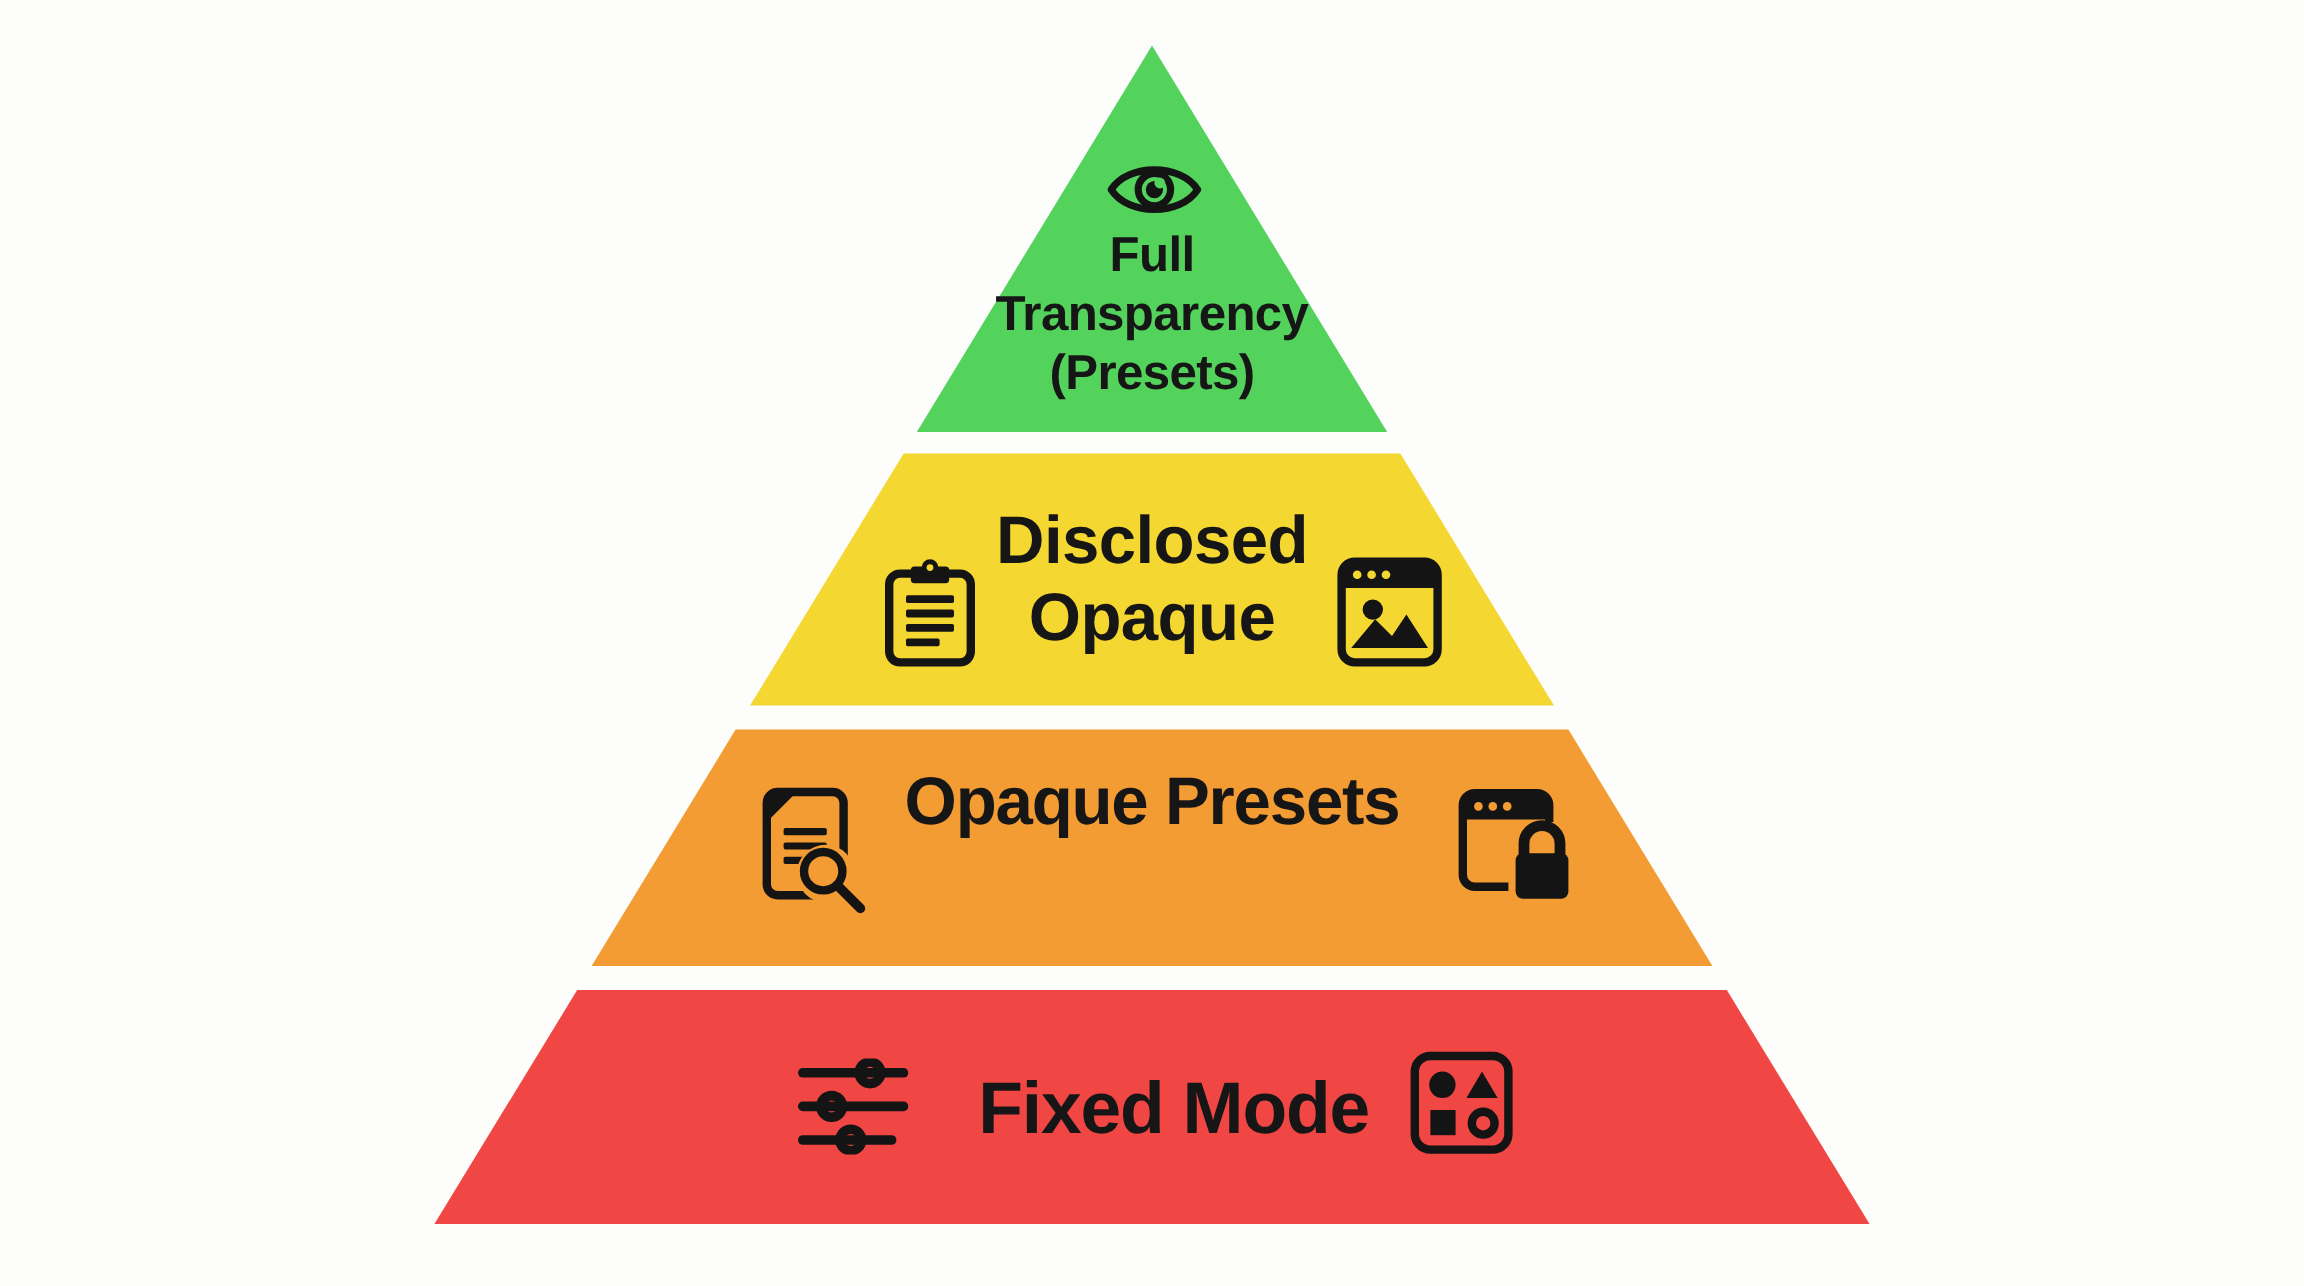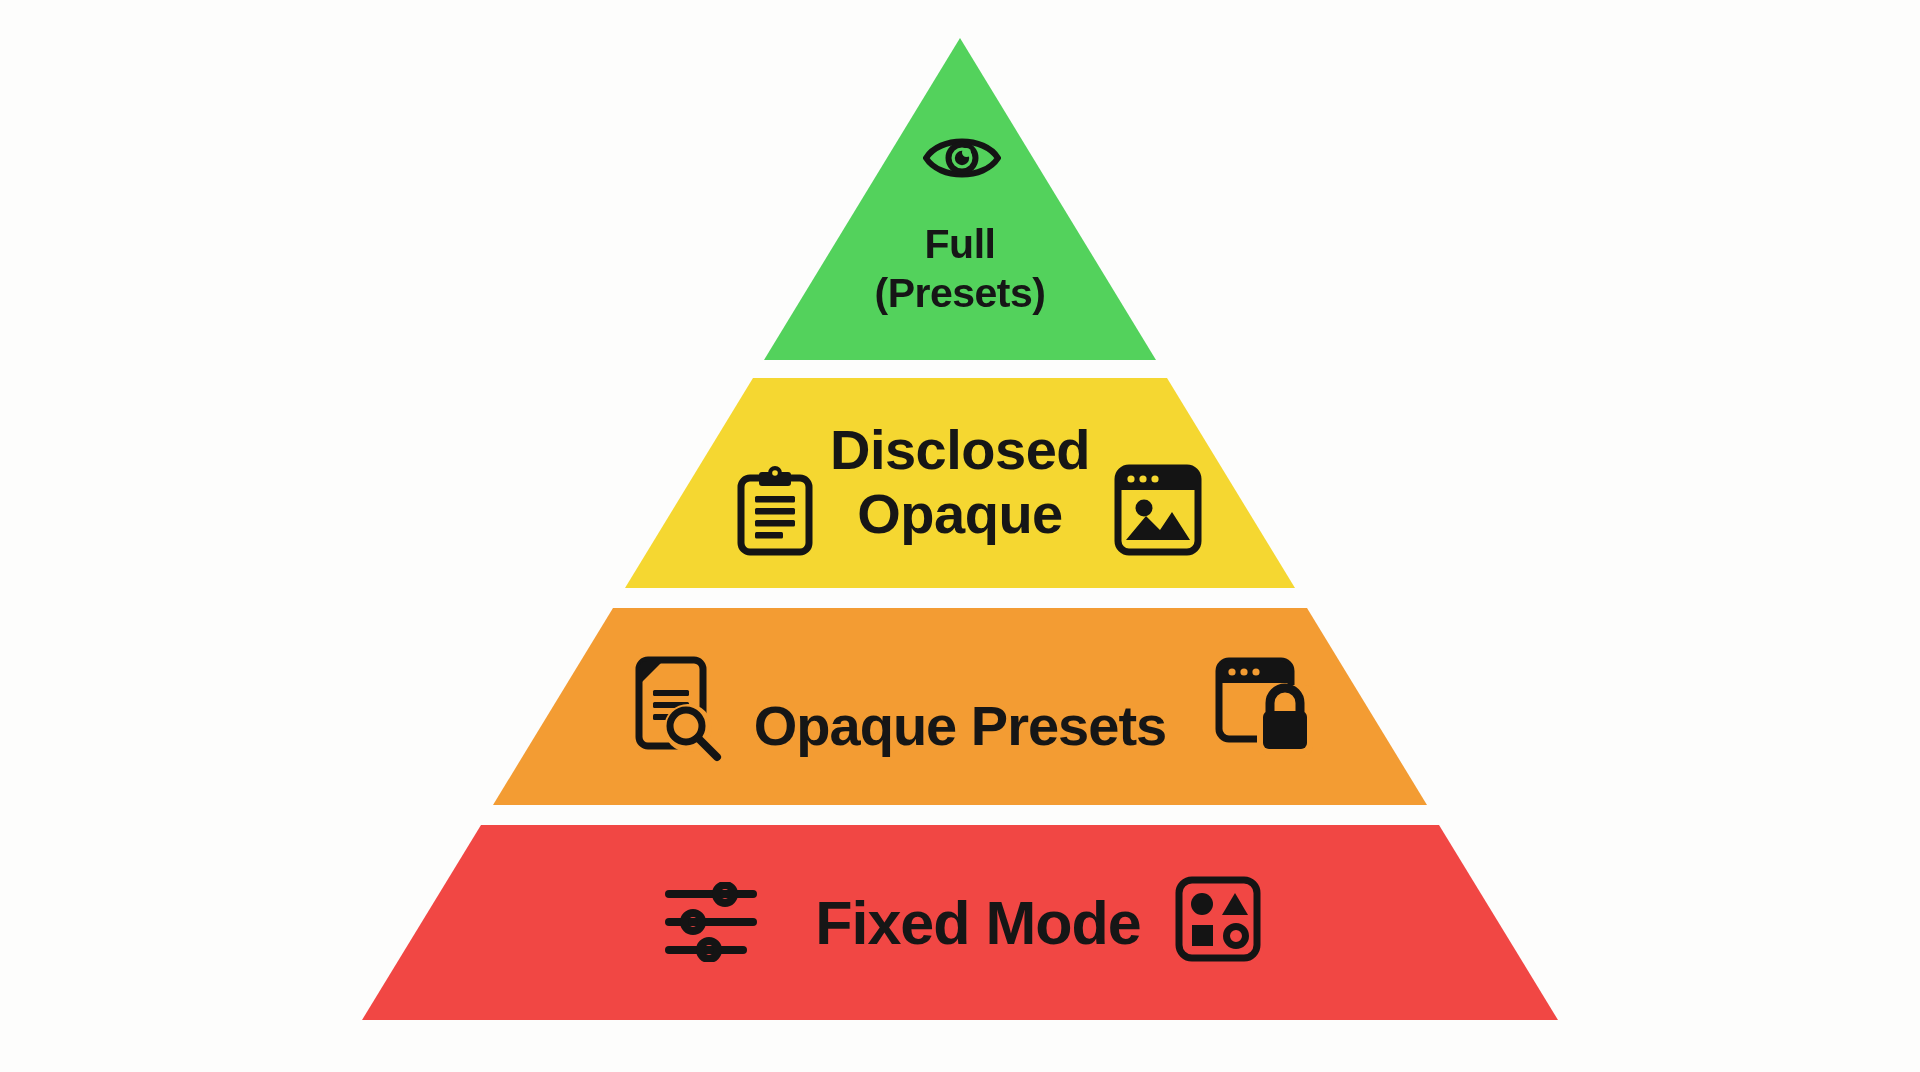--- a/index.html
+++ b/index.html
@@ -24,29 +24,29 @@
   }
   .tier-label {
     position: absolute;
     text-align: center;
     font-weight: 700;
     color: #161616;
     letter-spacing: -0.5px;
   }
   .tier-label .line { display: block; }
   #label-tier1 {
-    left: 760px; top: 220px; width: 400px;
+    left: 760px; top: 188px; width: 400px;
     font-size: 41px; line-height: 49px;
   }
   #label-tier2 {
     left: 710px; top: 418px; width: 500px;
     font-size: 56px; line-height: 64px; text-align: center;
   }
   #label-tier3 {
-    left: 660px; top: 696px; width: 600px;
+    left: 660px; top: 638px; width: 600px;
     font-size: 56px; line-height: 60px; letter-spacing: -1px;
   }
   #label-tier4 {
     left: 728px; top: 893px; width: 500px;
     font-size: 61px; line-height: 60px; letter-spacing: -1px;
   }
   .icon { position: absolute; }
   #eye-icon          { left: 923px;  top: 131px; }
   #clipboard-icon    { left: 734px;  top: 462px; }
   #window-image-icon { left: 1114px; top: 464px; }
@@ -73,20 +73,21 @@
     <svg width="78" height="54" viewBox="0 0 78 54">
       <path class="ink-stroke" stroke-width="6" d="M3,27 C17,5 61,5 75,27 C61,49 17,49 3,27 Z"></path>
       <circle class="ink-stroke" stroke-width="6" cx="39" cy="27" r="13.5"></circle>
       <circle class="ink-fill" cx="39" cy="27" r="7.2"></circle>
       <circle cx="43.5" cy="21.5" r="4.5" fill="#53d25c"></circle>
     </svg>
   </div>
 
   <div class="tier-label" id="label-tier1">
     <span class="line">Full</span>
+    <span class="line">Transparency</span>
     <span class="line">(Presets)</span>
   </div>
 
   <div class="icon" id="clipboard-icon">
     <svg width="82" height="96" viewBox="0 0 82 96">
       <rect class="ink-stroke" stroke-width="7" x="7" y="16" width="68" height="74" rx="9"></rect>
       <circle class="ink-fill" cx="41" cy="11" r="7"></circle>
       <rect class="ink-fill" x="25" y="10" width="32" height="14" rx="3"></rect>
       <circle cx="41" cy="11" r="2.8" fill="#f5d731"></circle>
       <rect class="ink-fill" x="21" y="34" width="40" height="6.5" rx="1.5"></rect>

